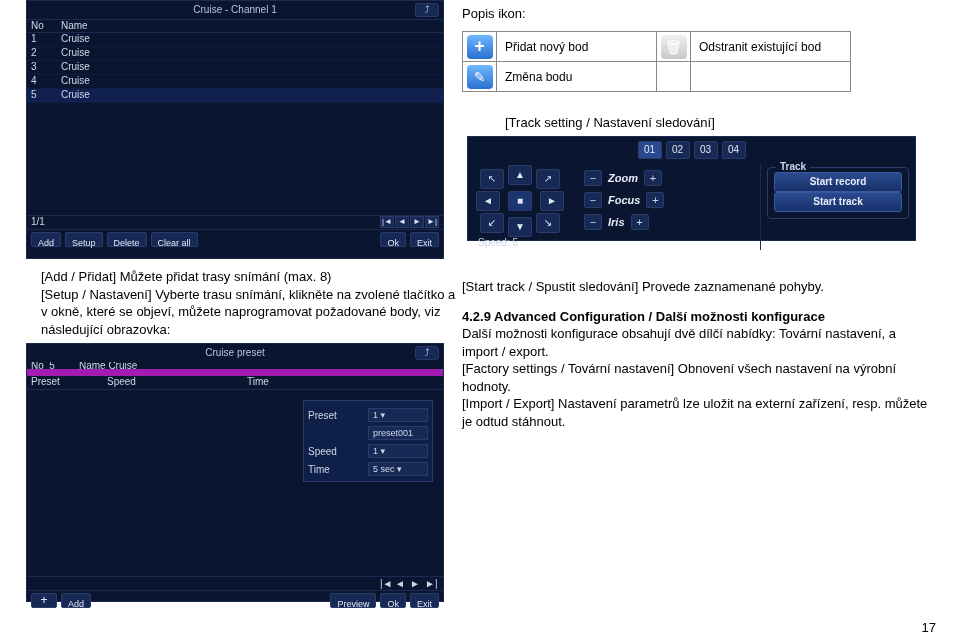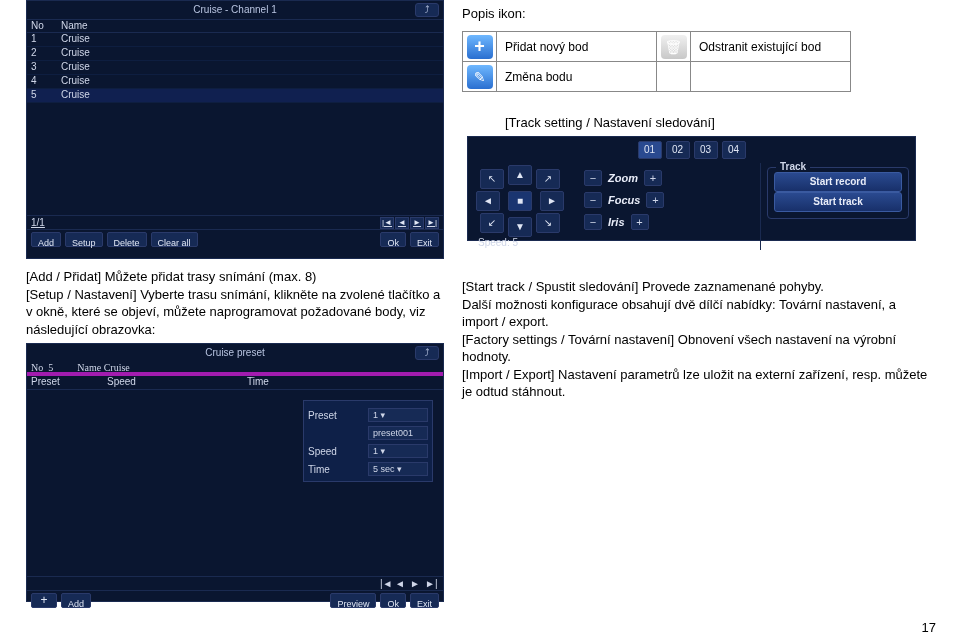--- a/index.html
+++ b/index.html
@@ -8,21 +8,21 @@
   
   .cruise-panel { position: absolute; left: 26px; top: 0; width: 418px; height: 259px; background: #0a1630; border: 1px solid #1a2a50; color: #cfd6e8; font-size: 10px; }
   .cruise-header { height: 18px; text-align: center; color: #b8c4e0; line-height: 18px; position: relative; background: #0a1630; }
   .cruise-header .back { position: absolute; right: 4px; top: 2px; width: 24px; height: 14px; background: #162a55; border: 1px solid #2a3a6a; border-radius: 3px; display: flex; align-items: center; justify-content: center; }
   .cr-table-head { display: flex; height: 14px; border-top: 1px solid #1a2a50; border-bottom: 1px solid #1a2a50; }
   .cr-col-no { width: 30px; padding-left: 4px; }
   .cr-col-name { flex: 1; padding-left: 4px; }
   .cr-row { display: flex; height: 14px; border-bottom: 1px solid #0e1e40; }
   .cr-row.sel { background: #102050; }
   .cr-body { height: 182px; }
-  .cruise-footer1 { display: flex; height: 14px; border-top: 1px solid #1a2a50; align-items: center; justify-content: space-between; padding: 0 4px; text-decoration: underline; }
+  .cruise-footer1 { display: flex; height: 14px; border-top: 1px solid #1a2a50; justify-content: space-between; padding: 0 4px; }
   .pager { display: flex; gap: 1px; }
   .pager .pbtn { width: 14px; height: 12px; background: #162a55; border: 1px solid #2a3a6a; font-size: 8px; text-align: center; line-height: 10px; color: #e0e6f4; }
   .cruise-footer2 { display: flex; height: 20px; border-top: 1px solid #1a2a50; align-items: center; justify-content: space-between; padding: 0 4px; }
   .btnrow { display: flex; gap: 4px; }
   .ubtn { height: 15px; padding: 4px 6px; background: #162a55; border: 1px solid #2a3a6a; color: #e0e6f4; font-size: 9px; line-height: 13px; border-radius: 2px; }
 
   
   .legend { position: absolute; left: 462px; top: 6px; font-size: 13px; }
   .legend-title { margin-bottom: 10px; }
   .legend-table { border-collapse: collapse; }
@@ -51,25 +51,25 @@
   .adj-col { width: 180px; padding-top: 4px; }
   .adj-row { display: flex; align-items: center; height: 22px; gap: 6px; margin-left: 4px; }
   .adj-row .mini { width: 18px; height: 16px; background: #162a55; border: 1px solid #2a3a6a; text-align: center; font-size: 11px; line-height: 14px; border-radius: 2px; }
   .adj-row .lbl { font-weight: bold; color: #e8ecf8; font-style: italic; }
   .right-col { flex: 1; border-left: 1px solid #1a2a50; padding: 4px 6px; }
   .group { border: 1px solid #2a3a6a; border-radius: 4px; padding: 4px 6px 6px; position: relative; }
   .group .gt { position: absolute; top: -7px; left: 8px; background: #0a1630; padding: 0 4px; font-weight: bold; font-size: 10px; }
   .group .gbtn { display: block; width: 100%; height: 20px; background: linear-gradient(#2a4a90,#18306a); border: 1px solid #3a5aa0; border-radius: 3px; color: #e8ecf8; font-size: 10px; line-height: 18px; text-align: center; font-weight: bold; }
 
   
-  .left-text { position: absolute; left: 26px; top: 268px; width: 420px; font-size: 13px; line-height: 1.35; }
+  .left-text { position: absolute; left: 41px; top: 268px; width: 420px; font-size: 13px; line-height: 1.35; }
 
   
   .preset-panel { position: absolute; left: 26px; top: 343px; width: 418px; height: 259px; background: #0a1630; border: 1px solid #1a2a50; color: #cfd6e8; font-size: 10px; }
-  .pp-row1 { display:flex; height:14px; align-items:center; padding:0 4px; gap:24px; border-bottom:4px solid #a21caf;font-family:Liberation Serif, serif;}
+  .pp-row1 { display:flex; height:14px; align-items:center; padding:0 4px; gap:24px; border-bottom:7px solid #a21caf;}
   .pp-head { display:flex; height:14px; border-bottom:1px solid #1a2a50;}
   .pp-head .c1{width:80px;padding-left:4px;} .pp-head .c2{width:140px;} .pp-head .c3{flex:1;}
   .pp-body { height: 186px; position: relative; }
   .pp-popup { position: absolute; right: 10px; top: 10px; width: 130px; background: #0e2048; border: 1px solid #2a3a6a; padding: 4px; font-size: 10px; }
   .pp-popup .prow { display:flex; justify-content:space-between; height:16px; align-items:center; margin-top: 2px;}
   .pp-popup .sel { height:14px; background:#162a55; border:1px solid #2a3a6a; padding:0 4px; font-size:9px; display:inline-flex; align-items:center; min-width: 60px;}
   .pp-footer1 { height:14px; border-top:1px solid #1a2a50; display:flex; align-items:center; justify-content:flex-end; padding:0 4px; gap:1px;}
   .pp-footer2 { height:20px; border-top:1px solid #1a2a50; display:flex; align-items:center; justify-content:space-between; padding:0 4px;}
   .plusbtn { width:26px; height:15px; background:#162a55; border:1px solid #2a3a6a; text-align:center; line-height:13px; font-size:12px; color:#e0e6f4; border-radius:2px;}
 
@@ -267,18 +267,19 @@
     <div class="btnrow">
       <div class="ubtn">Preview</div>
       <div class="ubtn">Ok</div>
       <div class="ubtn">Exit</div>
     </div>
   </div>
 </div>
 
 <div class="right-text">
   <div>[Start track / Spustit sledování] Provede zaznamenané pohyby.</div>
+  <div class="hdr">4.2.9 Advanced Configuration / Další možnosti konfigurace</div>
   <div>Další možnosti konfigurace obsahují dvě dílčí nabídky: Tovární nastavení, a import / export.</div>
   <div>[Factory settings / Tovární nastavení] Obnovení všech nastavení na výrobní hodnoty.</div>
   <div>[Import / Export] Nastavení parametrů lze uložit na externí zařízení, resp. můžete je odtud stáhnout.</div>
 </div>
 
 <div class="page-num">17</div>
 
 </body></html>

